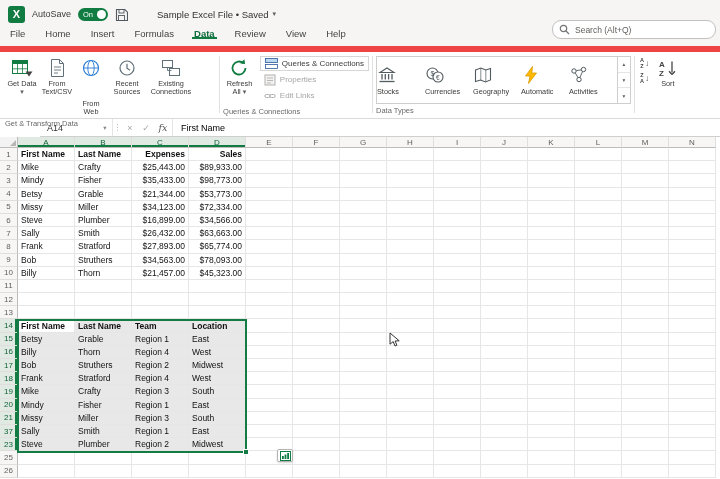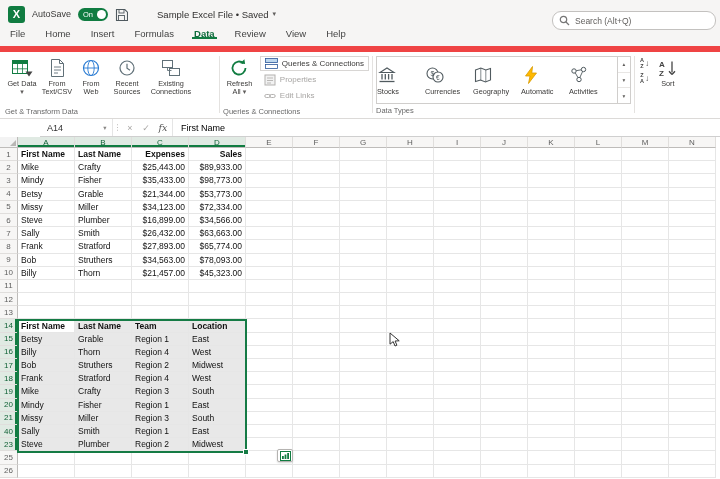--- a/index.html
+++ b/index.html
@@ -10,21 +10,21 @@
   
   .titlebar { height:28px; background:#F6F5F4; display:flex; align-items:center; padding:0 8px; gap:7px; }
   .xlogo { width:17px; height:17px; background:#107C41; border-radius:3px; color:#fff; font-size:11px; font-weight:bold; display:flex; align-items:center; justify-content:center; flex:0 0 auto; }
   .autosave { font-size:9px; color:#3B3A39; }
   .toggle { width:30px; height:13px; background:#107C41; border-radius:7px; position:relative; display:flex; align-items:center; cursor:pointer; flex:0 0 auto; }
   .toggle .t-on { color:#fff; font-size:7.5px; margin-left:5px; }
   .toggle .knob { position:absolute; right:2px; top:2px; width:9px; height:9px; background:#fff; border-radius:50%; }
   .saveicon { display:flex; align-items:center; }
   .doctitle { font-size:9.5px; color:#323130; margin-left:22px; display:flex; align-items:center; gap:4px; }
   .chev { font-size:7px; color:#605E5C; }
-  .searchbox { position:absolute; right:4px; top:11px; width:164px; height:19px; border:1px solid #C3C1BF; border-radius:9px; background:#fff; display:flex; align-items:center; padding:0 6px; gap:5px; }
+  .searchbox { position:absolute; right:4px; top:20px; width:164px; height:19px; border:1px solid #C3C1BF; border-radius:9px; background:#fff; display:flex; align-items:center; padding:0 6px; gap:5px; }
   .searchbox span { font-size:8.5px; color:#605E5C; }
 
   
   .tabsrow { height:24px; background:#F6F5F4; display:flex; align-items:flex-start; border-bottom:6px solid #ef4444; }
   .tab { position:relative; padding:0 10px; font-size:9.5px; color:#444; display:flex; align-items:center; cursor:pointer; }
   .tab.active { color:#0F6B3C; font-weight:bold; }
   .tab.active:after { content:""; position:absolute; left:8px; right:8px; bottom:0; height:2.5px; background:#107C41; }
 
   
   .ribbon { height:67px; background:#fff; border-bottom:1px solid #DCDAD8; display:flex; padding:1px 2px 0 2px; }
@@ -161,21 +161,21 @@
             <svg width="18" height="20">
                 <path d="M3.5 1.5 h8 l4 4 v13 h-12 z" fill="#fff" stroke="#607078"></path>
                 <path d="M11.5 1.5 v4 h4" fill="none" stroke="#607078"></path>
                 <line x1="6" y1="9" x2="13" y2="9" stroke="#607078" stroke-width="0.9"></line>
                 <line x1="6" y1="12" x2="13" y2="12" stroke="#607078" stroke-width="0.9"></line>
                 <line x1="6" y1="15" x2="10" y2="15" stroke="#607078" stroke-width="0.9"></line>
               </svg>
           </span>
           <span class="rlabel">From Text/CSV</span>
         </div>
-        <div class="rbtn" style="width:32px;">
+        <div class="rbtn" style="width:32px;gap:20px;">
           <span class="ric">
             <svg width="20" height="20">
                 <circle cx="10" cy="10" r="7.5" fill="none" stroke="#2B7CD3" stroke-width="1.2"></circle>
                 <ellipse cx="10" cy="10" rx="3.2" ry="7.5" fill="none" stroke="#2B7CD3" stroke-width="0.9"></ellipse>
                 <line x1="2.5" y1="10" x2="17.5" y2="10" stroke="#2B7CD3" stroke-width="0.9"></line>
               </svg>
           </span>
           <span class="rlabel">From Web</span>
         </div>
         <div class="rbtn" style="width:40px;">
@@ -714,21 +714,21 @@
           <div class="cell"></div>
           <div class="cell"></div>
           <div class="cell"></div>
           <div class="cell"></div>
           <div class="cell"></div>
           <div class="cell"></div>
           <div class="cell"></div>
           <div class="cell"></div>
         </div>
         <div class="grow">
-          <div class="rh selr">40</div>
+          <div class="rh selr">37</div>
           <div class="cell wide sel">Sally</div>
           <div class="cell wide sel">Smith</div>
           <div class="cell wide sel">Region 1</div>
           <div class="cell wide sel">East</div>
           <div class="cell"></div>
           <div class="cell"></div>
           <div class="cell"></div>
           <div class="cell"></div>
           <div class="cell"></div>
           <div class="cell"></div>

